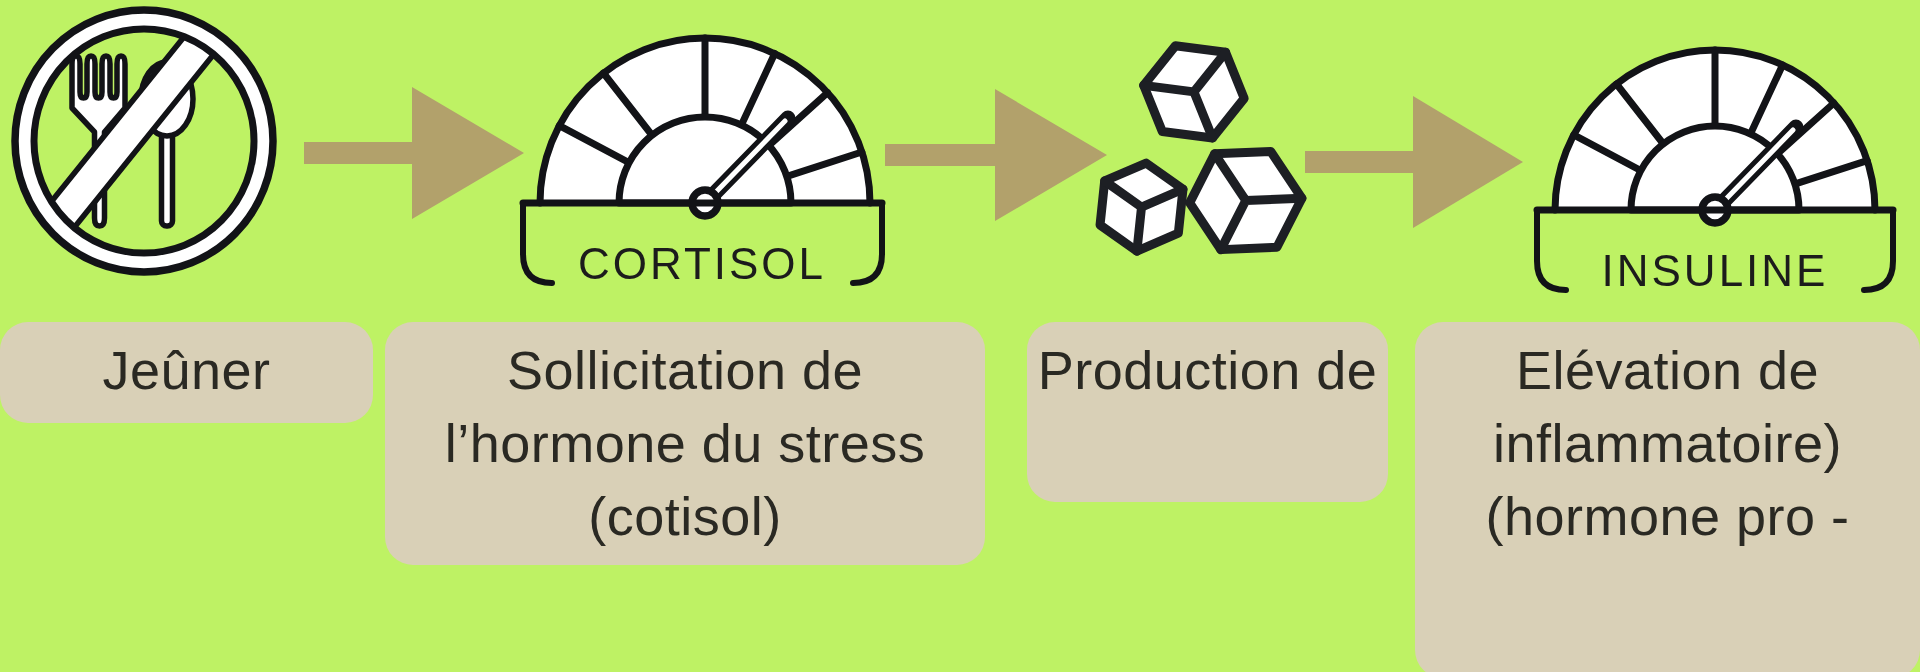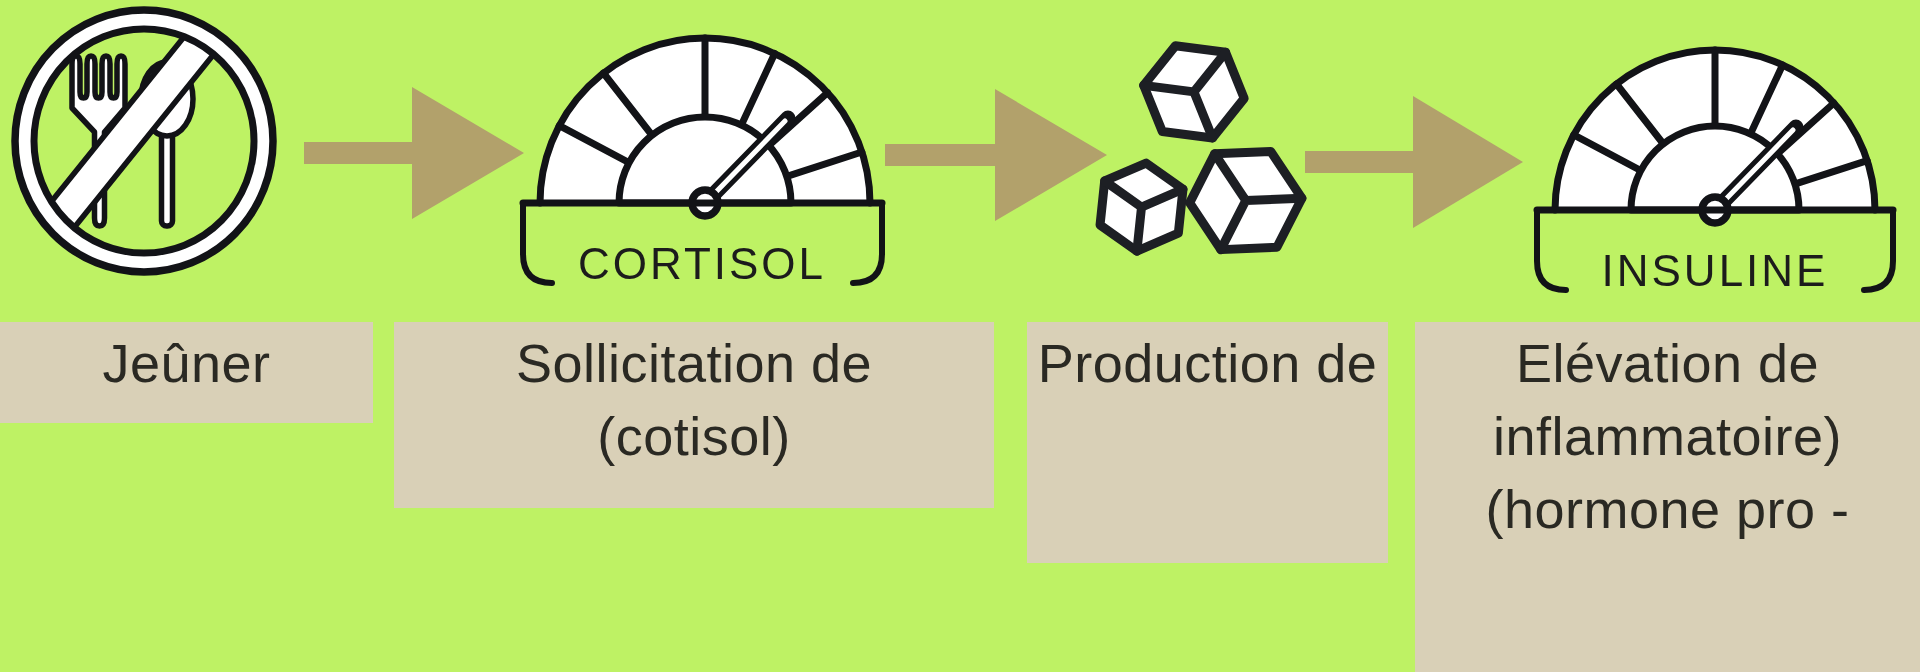--- a/index.html
+++ b/index.html
@@ -4,26 +4,26 @@
 <style>
   html,body{margin:0;padding:0;background:#ffffff;}
   .canvas{
     position:relative;width:1920px;height:672px;background:#bef264;
     overflow:hidden;font-family:"Liberation Sans","DejaVu Sans",sans-serif;
   }
   .gfx{position:absolute;left:0;top:0;}
   .caption{
     position:absolute;top:322px;background:#d9d0b7;color:#2a2923;
     font-size:54px;font-weight:300;line-height:73px;letter-spacing:.5px;
-    text-align:center;padding-top:5px;box-sizing:border-box;
+    text-align:center;padding-top:12px;box-sizing:border-box;border-radius:28px;
   }
   .caption span{display:block;white-space:nowrap;}
   .cap1{left:0;width:373px;height:101px;}
-  .cap2{left:394px;width:600px;height:186px;}
-  .cap3{left:1027px;width:361px;height:241px;}
+  .cap2{left:385px;width:600px;height:243px;}
+  .cap3{left:1027px;width:361px;height:180px;}
   .cap4{left:1415px;width:505px;height:356px;}
   .gauge-label{
     font-family:"Liberation Sans","DejaVu Sans",sans-serif;
     font-weight:300;font-size:44px;letter-spacing:3px;fill:#1c1c1c;
   }
 </style>
 </head>
 <body>
 
 <div class="canvas">
@@ -106,20 +106,21 @@
       <text class="gauge-label" x="1715" y="286" text-anchor="middle" stroke="none">INSULINE</text>
     </g>
   </svg>
 
   <div class="caption cap1">
     <span>Jeûner</span>
   </div>
 
   <div class="caption cap2">
     <span>Sollicitation de</span>
+    <span>l’hormone du stress</span>
     <span>(cotisol)</span>
   </div>
 
   <div class="caption cap3">
     <span>Production de</span>
   </div>
 
   <div class="caption cap4">
     <span>Elévation de</span>
     <span>inflammatoire)</span>

